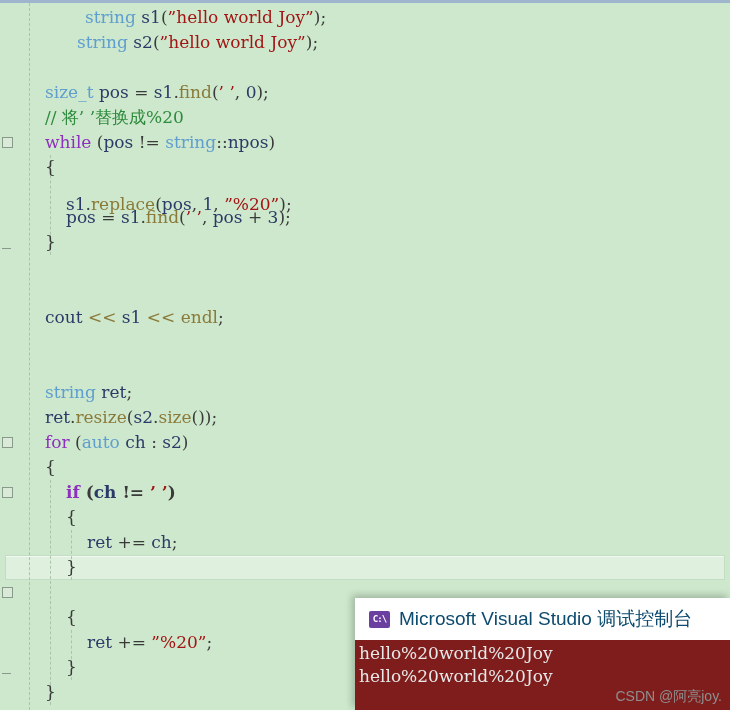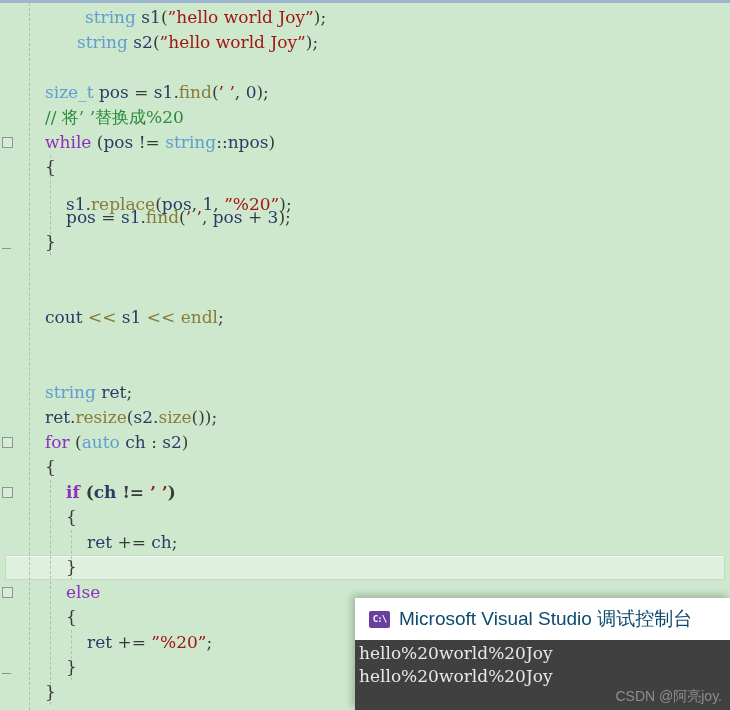--- a/index.html
+++ b/index.html
@@ -54,21 +54,21 @@
     box-shadow:-3px -3px 7px rgba(0,0,0,.22);}
   .console-title{height:42px;background:#ffffff;display:flex;align-items:center;
     padding-left:14px;box-sizing:border-box;}
   .console-icon{width:21px;height:17px;background:#6b3fa0;border-radius:2px;
     position:relative;margin-right:9px;flex:0 0 auto;
     display:flex;align-items:center;justify-content:center;}
   .console-icon span{color:#ffffff;font-size:9px;line-height:9px;
     font-family:"DejaVu Sans Mono", monospace;font-weight:bold;letter-spacing:-1px;}
   .console-title-text{font-family:"Liberation Sans", sans-serif;font-size:19px;color:#0c4a6e;
     white-space:nowrap;}
-  .console-body{height:70px;background:#404040;position:relative;overflow:hidden;
+  .console-body{height:70px;background:#7f1d1d;position:relative;overflow:hidden;
     padding:2px 0 0 4px;box-sizing:border-box;}
   .console-line{font-family:"DejaVu Serif", serif;font-size:17px;line-height:23px;
     color:#e8e8e8;white-space:pre;}
   .watermark{position:absolute;right:8px;bottom:4px;
     font-family:"Liberation Sans", sans-serif;font-size:14px;color:#8e8e8e;white-space:nowrap;}
 </style>
 </head>
 <body>
 
 <div id="app">
@@ -107,21 +107,20 @@
         <div class="line" style="top: 327px;"><span class="txt" style="padding-left: 24px;"></span></div>
         <div class="line" style="top: 352px;"><span class="txt" style="padding-left: 24px;"></span></div>
         <div class="line" style="top: 377px;"><span class="txt" style="padding-left: 45px;"><span class="type">string</span><span class="op"> </span><span class="id">ret</span><span class="op">;</span></span></div>
         <div class="line" style="top: 402px;"><span class="txt" style="padding-left: 45px;"><span class="id">ret</span><span class="op">.</span><span class="fn">resize</span><span class="op">(</span><span class="id">s2</span><span class="op">.</span><span class="fn">size</span><span class="op">()</span><span class="op">)</span><span class="op">;</span></span></div>
         <div class="line" style="top: 427px;"><span class="txt" style="padding-left: 45px;"><span class="kw">for</span><span class="op"> (</span><span class="type">auto</span><span class="op"> </span><span class="id">ch</span><span class="op"> : </span><span class="id">s2</span><span class="op">)</span></span></div>
         <div class="line" style="top: 452px;"><span class="txt" style="padding-left: 45px;"><span class="op">{</span></span></div>
         <div class="line" style="top: 477px;"><span class="txt" style="padding-left: 66px; font-weight: bold;"><span class="kw">if</span><span class="op"> (</span><span class="id">ch</span><span class="op"> != </span><span class="str">’ ’</span><span class="op">)</span></span></div>
         <div class="line" style="top: 502px;"><span class="txt" style="padding-left: 66px;"><span class="op">{</span></span></div>
         <div class="line" style="top: 527px;"><span class="txt" style="padding-left: 87px;"><span class="id">ret</span><span class="op"> += </span><span class="id">ch</span><span class="op">;</span></span></div>
         <div class="line" style="top: 552px;"><span class="txt" style="padding-left: 66px;"><span class="op">}</span></span></div>
-        <div class="line" style="top: 577px;"><span class="txt" style="padding-left: 66px;"><span class="kw">else</span></span></div>
         <div class="line" style="top: 602px;"><span class="txt" style="padding-left: 66px;"><span class="op">{</span></span></div>
         <div class="line" style="top: 627px;"><span class="txt" style="padding-left: 87px;"><span class="id">ret</span><span class="op"> += </span><span class="str">”%20”</span><span class="op">;</span></span></div>
         <div class="line" style="top: 652px;"><span class="txt" style="padding-left: 66px;"><span class="op">}</span></span></div>
         <div class="line" style="top: 677px;"><span class="txt" style="padding-left: 45px;"><span class="op">}</span></span></div>
         <div class="line" style="top: 702px;"><span class="txt" style="padding-left: 45px;"><span class="id">cout</span><span class="op"> </span><span class="strm">&lt;&lt;</span><span class="op"> </span><span class="id">ret</span><span class="op"> </span><span class="strm">&lt;&lt;</span><span class="op"> </span><span class="fn">endl</span><span class="op">;</span></span></div>
       </div>
   </div>
 
   <div class="console">
     <div class="console-title">

